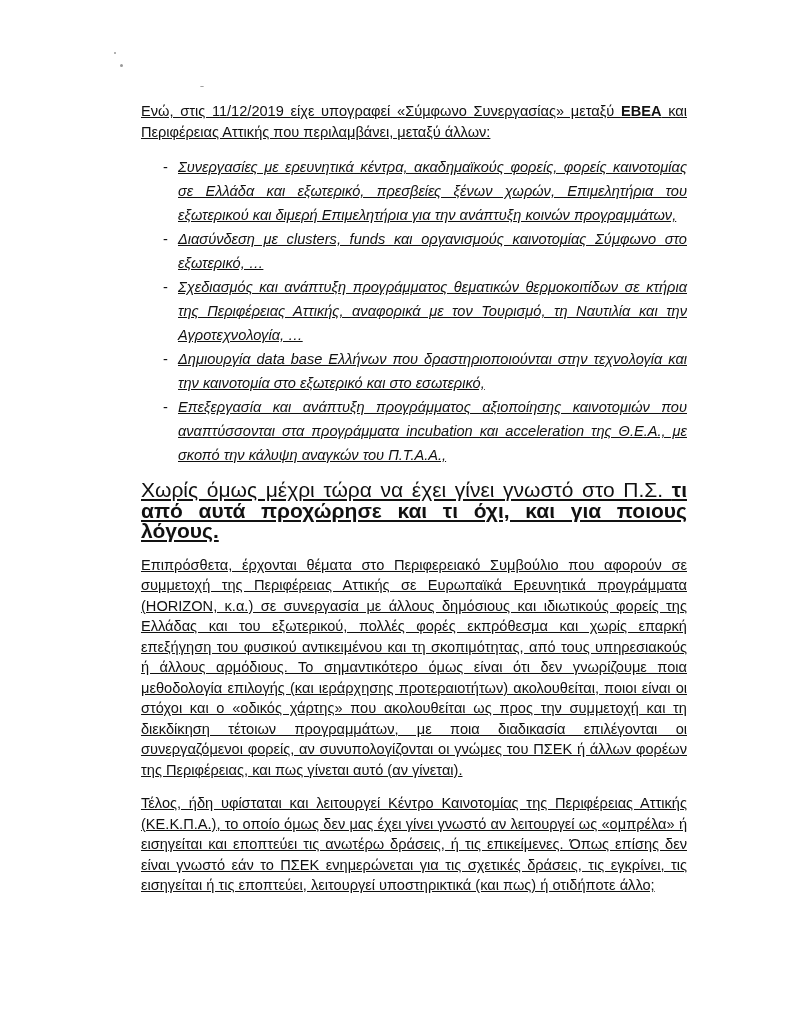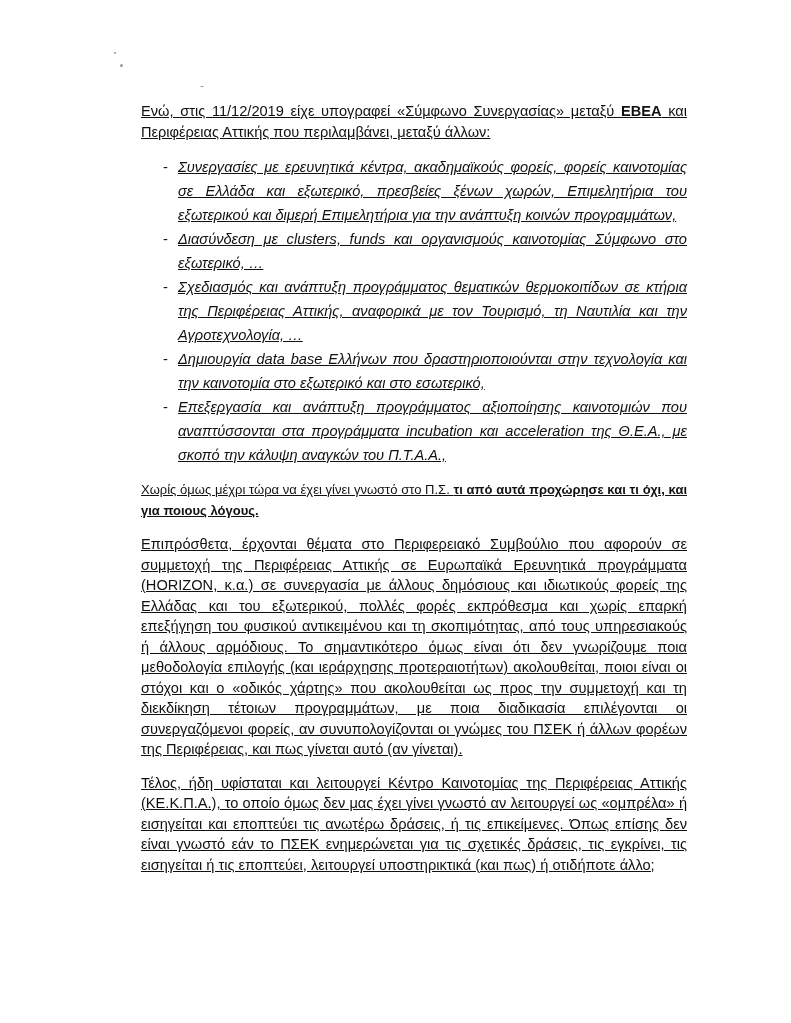--- a/index.html
+++ b/index.html
@@ -27,21 +27,21 @@
   </p>
 
   <ul class="bullets">
     <li>Συνεργασίες με ερευνητικά κέντρα, ακαδημαϊκούς φορείς, φορείς καινοτομίας σε Ελλάδα και εξωτερικό, πρεσβείες ξένων χωρών, Επιμελητήρια του εξωτερικού και διμερή Επιμελητήρια για την ανάπτυξη κοινών προγραμμάτων,</li>
     <li>Διασύνδεση με clusters, funds και οργανισμούς καινοτομίας Σύμφωνο στο εξωτερικό, …</li>
     <li>Σχεδιασμός και ανάπτυξη προγράμματος θεματικών θερμοκοιτίδων σε κτήρια της Περιφέρειας Αττικής, αναφορικά με τον Τουρισμό, τη Ναυτιλία και την  Αγροτεχνολογία, …</li>
     <li>Δημιουργία data base Ελλήνων που δραστηριοποιούνται στην τεχνολογία και την καινοτομία στο εξωτερικό και στο εσωτερικό,</li>
     <li>Επεξεργασία και ανάπτυξη προγράμματος αξιοποίησης καινοτομιών που αναπτύσσονται στα προγράμματα incubation και acceleration της Θ.Ε.Α., με σκοπό την κάλυψη αναγκών του Π.Τ.Α.Α.,</li>
   </ul>
 
-  <p class="para" style="font-size:13px;">
+  <p class="para" style="font-size:21px;">
     <span>Χωρίς όμως μέχρι τώρα να έχει γίνει γνωστό στο Π.Σ. </span><b>τι από αυτά προχώρησε και τι όχι, και για ποιους λόγους.</b>
   </p>
 
   <p class="para">Επιπρόσθετα, έρχονται θέματα στο Περιφερειακό Συμβούλιο που αφορούν σε συμμετοχή της Περιφέρειας Αττικής σε Ευρωπαϊκά Ερευνητικά προγράμματα (HORIZON, κ.α.) σε συνεργασία με άλλους δημόσιους και ιδιωτικούς φορείς της Ελλάδας και του εξωτερικού, πολλές φορές εκπρόθεσμα και χωρίς επαρκή επεξήγηση του φυσικού αντικειμένου και τη σκοπιμότητας, από τους υπηρεσιακούς ή άλλους αρμόδιους. Το σημαντικότερο όμως είναι ότι δεν γνωρίζουμε ποια μεθοδολογία επιλογής (και ιεράρχησης προτεραιοτήτων) ακολουθείται, ποιοι είναι οι στόχοι και ο «οδικός χάρτης» που ακολουθείται ως προς την συμμετοχή και τη διεκδίκηση τέτοιων προγραμμάτων, με ποια διαδικασία επιλέγονται οι συνεργαζόμενοι φορείς, αν συνυπολογίζονται οι γνώμες του ΠΣΕΚ ή άλλων φορέων της Περιφέρειας, και πως γίνεται αυτό (αν γίνεται).</p>
 
   <p class="para">Τέλος, ήδη υφίσταται και λειτουργεί Κέντρο Καινοτομίας της Περιφέρειας Αττικής (ΚΕ.Κ.Π.Α.), το οποίο όμως δεν μας έχει γίνει γνωστό αν λειτουργεί ως «ομπρέλα» ή εισηγείται και εποπτεύει τις ανωτέρω δράσεις, ή τις επικείμενες. Όπως επίσης δεν είναι γνωστό εάν το ΠΣΕΚ ενημερώνεται για τις σχετικές δράσεις, τις εγκρίνει, τις εισηγείται ή τις εποπτεύει, λειτουργεί υποστηρικτικά (και πως) ή οτιδήποτε άλλο;</p>
 
 </div>
 
 </body></html>

